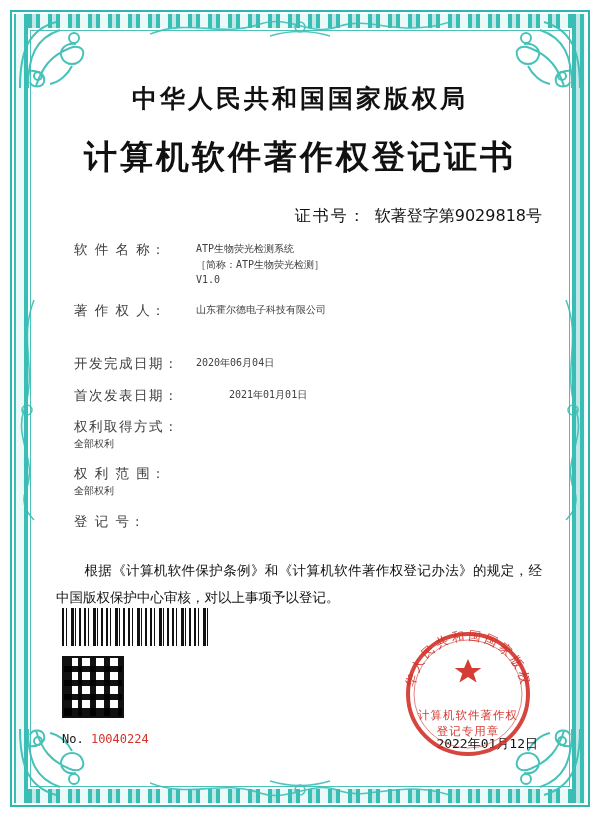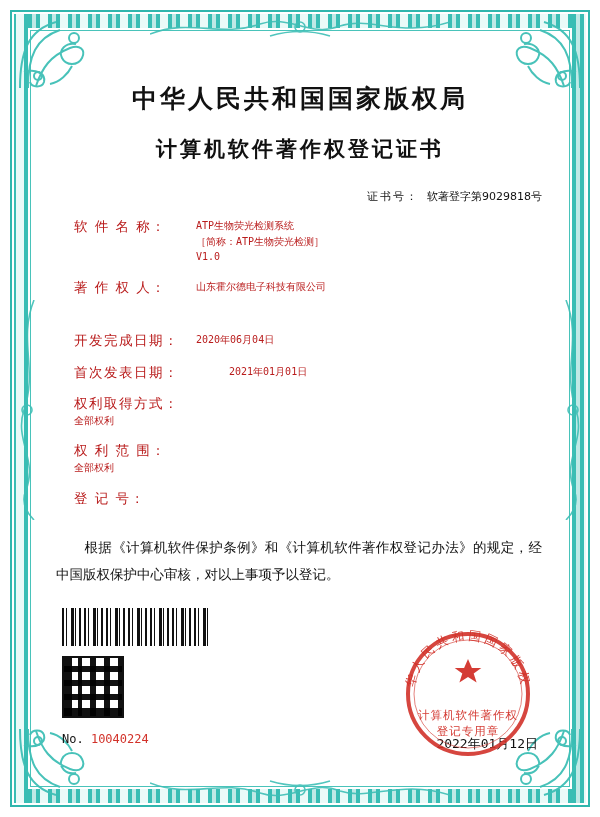--- a/index.html
+++ b/index.html
@@ -89,48 +89,48 @@
     text-align: center;
     font-size: 25px;
     font-weight: bold;
     letter-spacing: 3px;
     color: #111;
     margin-top: 22px;
     font-family: "DejaVu Serif", serif;
   }
   .title-sub {
     text-align: center;
-    font-size: 21px;
+    font-size: 33px;
     font-weight: bold;
     letter-spacing: 3px;
     color: #111;
     margin-top: 20px;
     font-family: "DejaVu Serif", serif;
   }
   .cert-no {
     text-align: right;
-    font-size: 11px;
+    font-size: 16px;
     color: #111;
     margin-top: 26px;
     padding-right: 6px;
     font-family: "DejaVu Sans", sans-serif;
   }
   .cert-no .label { letter-spacing: 2px; }
   .cert-no .value { margin-left: 8px; }
 
   .fields {
     margin-top: 14px;
     padding-left: 22px;
   }
   .field-row {
     display: flex;
     align-items: flex-start;
     margin-bottom: 13px;
     font-size: 13.5px;
-    color: #b91c1c;
+    color: #404040;
   }
   .field-label {
     width: 122px;
     flex: none;
     letter-spacing: 6px;
     font-family: "DejaVu Sans", sans-serif;
     white-space: nowrap;
   }
   .field-label.tight { letter-spacing: 1.5px; }
   .field-value {

